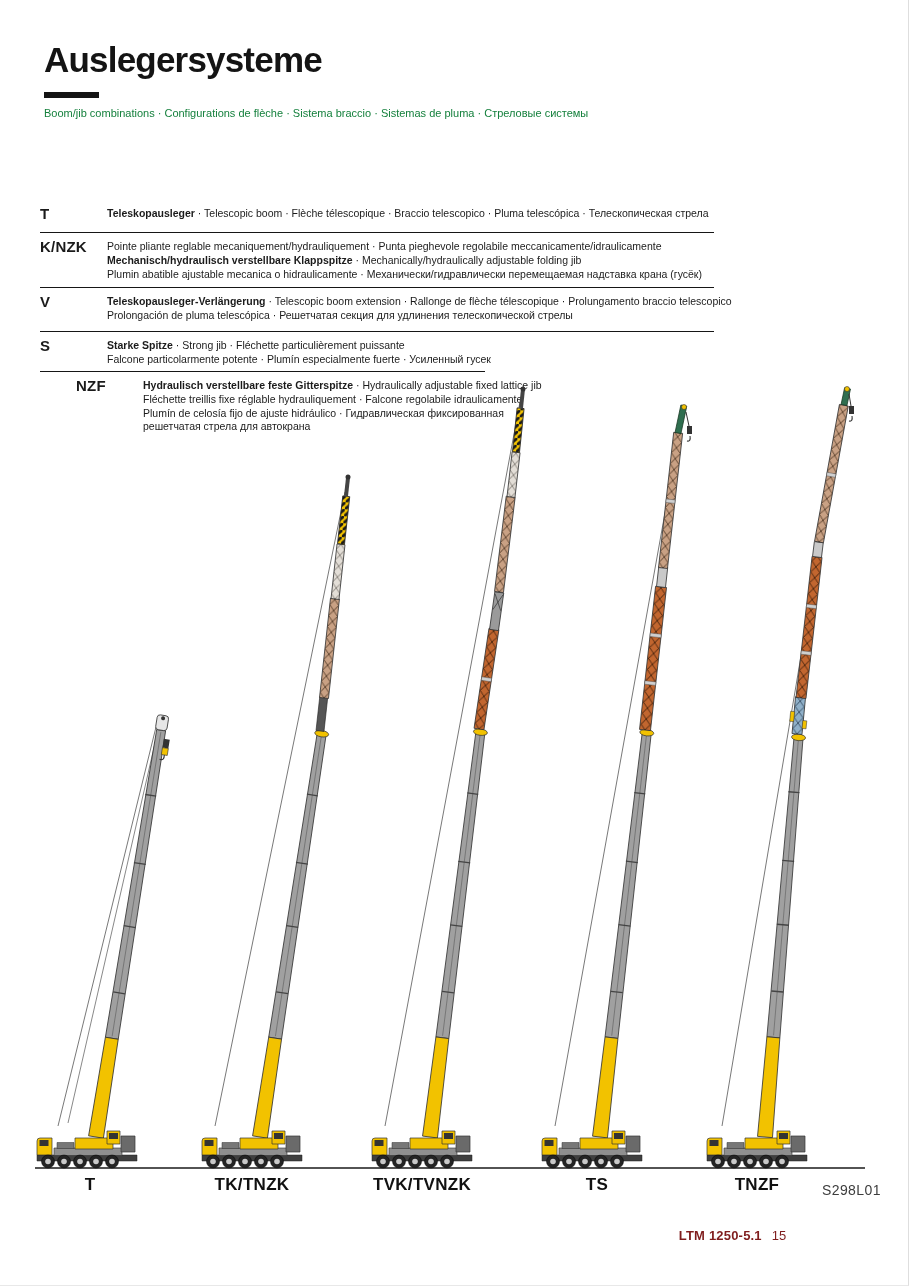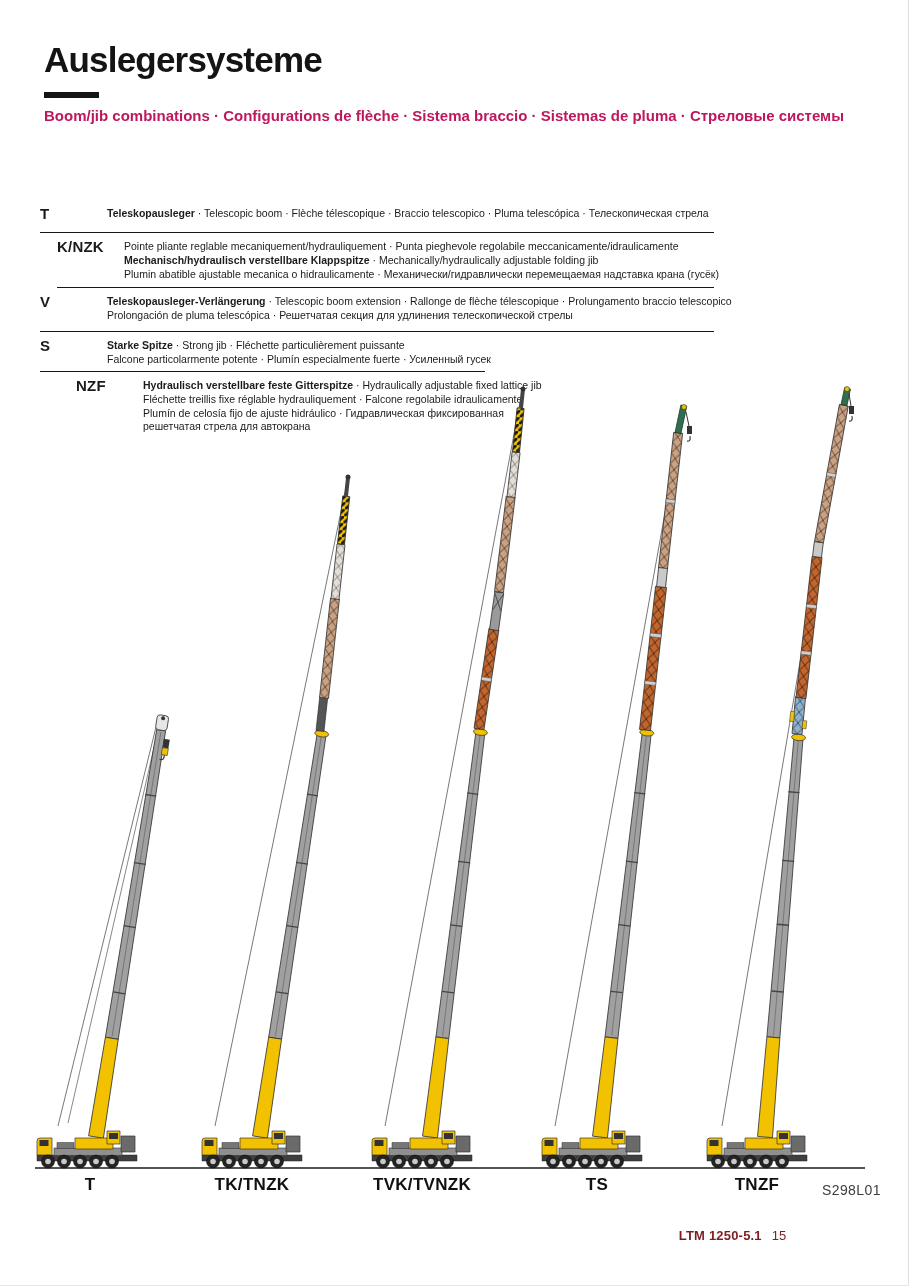--- a/index.html
+++ b/index.html
@@ -8,27 +8,27 @@
   .page {
     position:relative; width:909px; height:1286px; background:#fff; overflow:hidden;
     border-right:1.5px solid #dedede; border-bottom:1.5px solid #e8e8e8;padding-left:16px;
   }
   
   .title {
     position:absolute; left:44px; top:40px;
     font-size:35px; font-weight:bold; letter-spacing:-0.8px; color:#141414;
   }
   .title-bar { position:absolute; left:44px; top:92px; width:55px; height:6px; background:#141414; }
-  .subtitle { position:absolute; left:44px; top:107px; font-size:15px; color:#be185d; white-space:nowrap;font-weight:bold; }
+  .subtitle { position:absolute; left:44px; top:107px; font-size:11px; color:#15803d; white-space:nowrap; }
 
   
   .legend { position:absolute; left:40px; top:200px; width:674px; }
   .lrow { display:flex; padding-top:7px; border-bottom:1.5px solid #161616; }
   .lrow.noline { border-bottom:none; }
-  .r0 { height:33px; } .r1 { height:55px;margin-left:17px; } .r2 { height:44px; } .r3 { height:39px; } .r4 { height:70px;margin-left:36px; }
+  .r0 { height:33px; } .r1 { height:55px; } .r2 { height:44px; } .r3 { height:39px; } .r4 { height:70px;margin-left:36px; }
   .sline { width:445px; border-top:1.5px solid #161616; }
   .term { width:67px; flex:0 0 67px; font-size:15px; font-weight:bold; line-height:14px; letter-spacing:0.2px; }
   .desc { flex:1; font-size:10.5px; color:#1b1b1b; }
   .dl { height:13.8px; line-height:13.8px; white-space:nowrap; }
   .b { font-weight:bold; }
 
   
   svg.fig { position:absolute; left:0; top:0; width:909px; height:1286px; }
   .crane-label { position:absolute; top:1175px; width:160px; text-align:center; font-size:17px; font-weight:bold; color:#111; letter-spacing:0.3px; }
   .figcode { position:absolute; left:822px; top:1182px; font-size:14px; color:#3d3d3d; letter-spacing:0.4px; }

